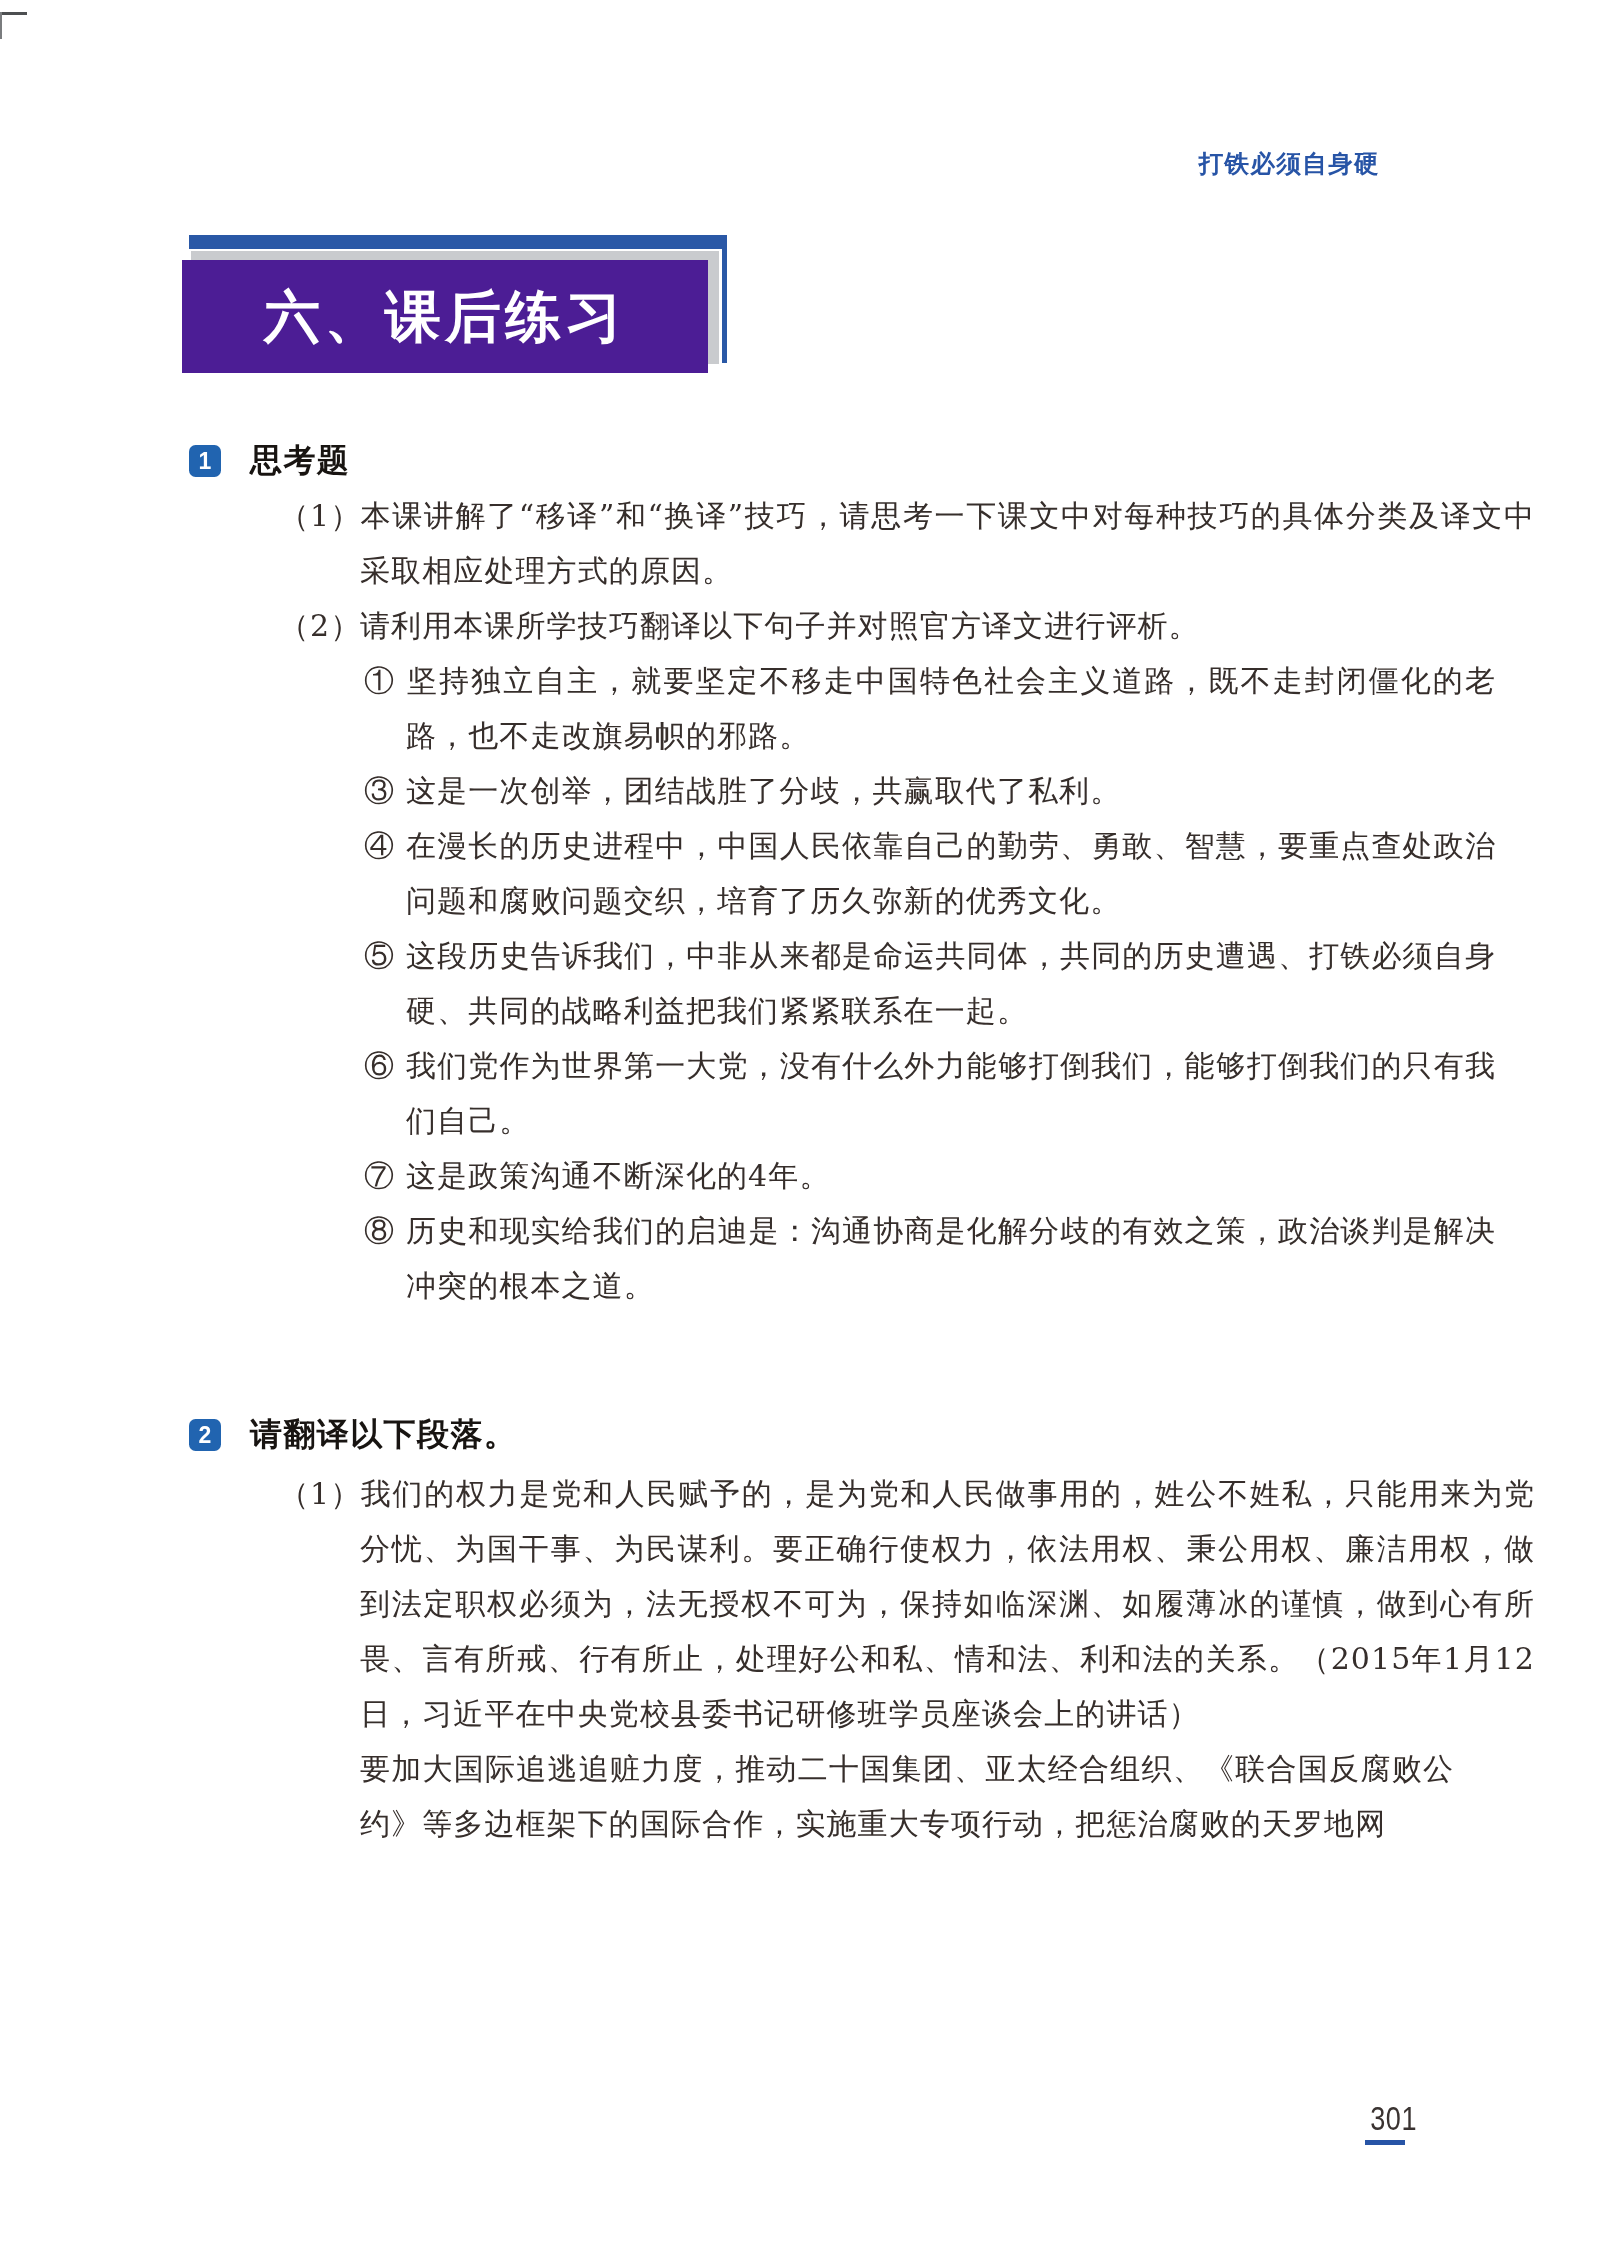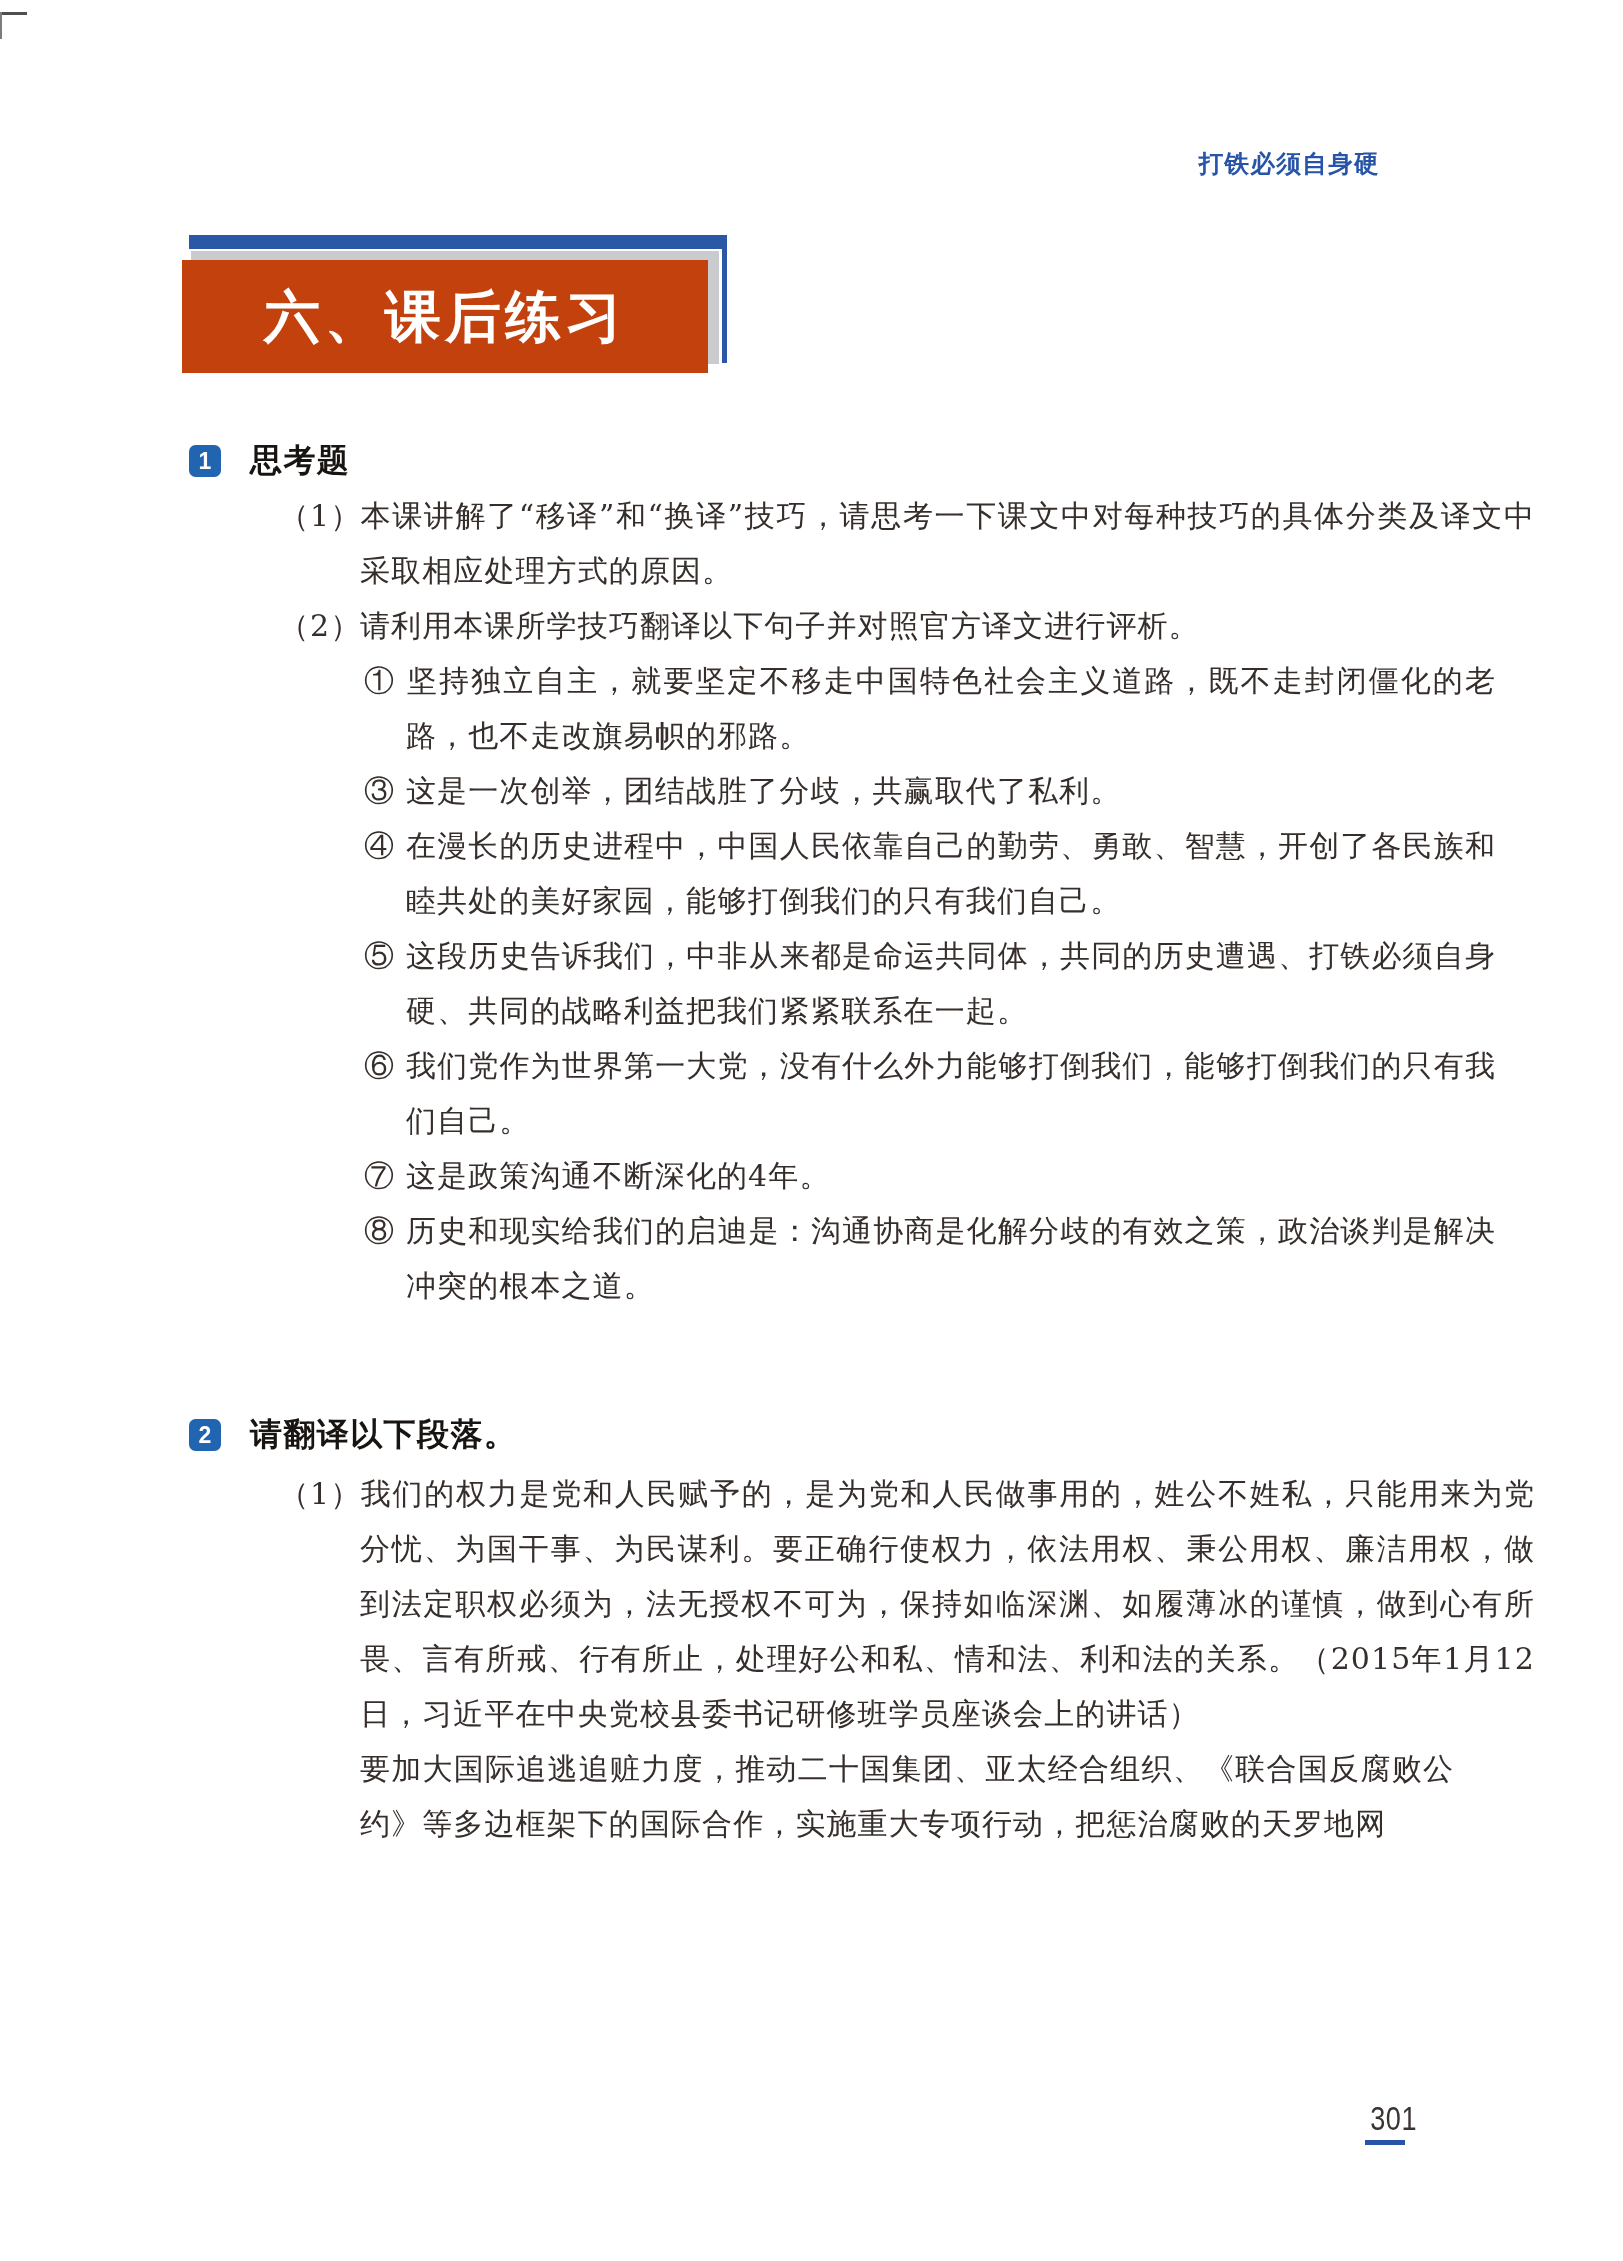--- a/index.html
+++ b/index.html
@@ -24,21 +24,21 @@
     font-weight:bold;font-size:24.5px;line-height:29px;
     color:#2754a6;letter-spacing:1.4px;
   }
 
   
   .banner{position:absolute;left:182px;top:223px;width:546px;height:138px;}
   .banner .b-back{position:absolute;left:7.2px;top:0;width:538px;height:128px;background:#2a58a6;}
   .banner .b-white{position:absolute;left:7.2px;top:13.7px;width:533px;height:117px;background:#ffffff;}
   .banner .b-gray{position:absolute;left:9.4px;top:16px;width:528px;height:113px;background:#c9cbce;}
   .banner .b-front{
-    position:absolute;left:0;top:25px;width:526px;height:113px;background:#c2410c;
+    position:absolute;left:0;top:25px;width:526px;height:113px;background:#4c1d95;
     text-align:center;
   }
   .banner .b-front .b-title{
     display:block;line-height:113px;
     font-family:"DejaVu Serif","Liberation Serif",serif;
     font-weight:bold;font-size:56px;color:#ffffff;letter-spacing:4.3px;
   }
 
   
   .sec-head{position:absolute;left:0;width:1624px;height:43px;}
@@ -114,21 +114,21 @@
     <div class="badge">1</div>
     <div class="sec-title">思考题</div>
   </div>
 
   <div class="sec-body" style="top:476px;">
     <div class="para"><span class="marker">（1）</span><span>本课讲解了“移译”和“换译”技巧，请思考一下课文中对每种技巧的具体分类及译文中采取相应处理方式的原因。</span></div>
     <div class="para"><span class="marker">（2）</span><span>请利用本课所学技巧翻译以下句子并对照官方译文进行评析。</span></div>
 
     <div class="subitem"><span class="marker">①</span><span>坚持独立自主，就要坚定不移走中国特色社会主义道路，既不走封闭僵化的老路，也不走改旗易帜的邪路。</span></div>
     <div class="subitem"><span class="marker">③</span><span>这是一次创举，团结战胜了分歧，共赢取代了私利。</span></div>
-    <div class="subitem"><span class="marker">④</span><span>在漫长的历史进程中，中国人民依靠自己的勤劳、勇敢、智慧，开创了各民族和睦共处的美好家园，能够打倒我们的只有我们自己。</span></div>
+    <div class="subitem"><span class="marker">④</span><span>在漫长的历史进程中，中国人民依靠自己的勤劳、勇敢、智慧，要重点查处政治问题和腐败问题交织，培育了历久弥新的优秀文化。</span></div>
     <div class="subitem"><span class="marker">⑤</span><span>这段历史告诉我们，中非从来都是命运共同体，共同的历史遭遇、打铁必须自身硬、共同的战略利益把我们紧紧联系在一起。</span></div>
     <div class="subitem"><span class="marker">⑥</span><span>我们党作为世界第一大党，没有什么外力能够打倒我们，能够打倒我们的只有我们自己。</span></div>
     <div class="subitem"><span class="marker">⑦</span><span>这是政策沟通不断深化的4年。</span></div>
     <div class="subitem"><span class="marker">⑧</span><span>历史和现实给我们的启迪是：沟通协商是化解分歧的有效之策，政治谈判是解决冲突的根本之道。</span></div>
   </div>
 
   <div class="sec-head" style="top:1407px;">
     <div class="badge">2</div>
     <div class="sec-title">请翻译以下段落。</div>
   </div>

